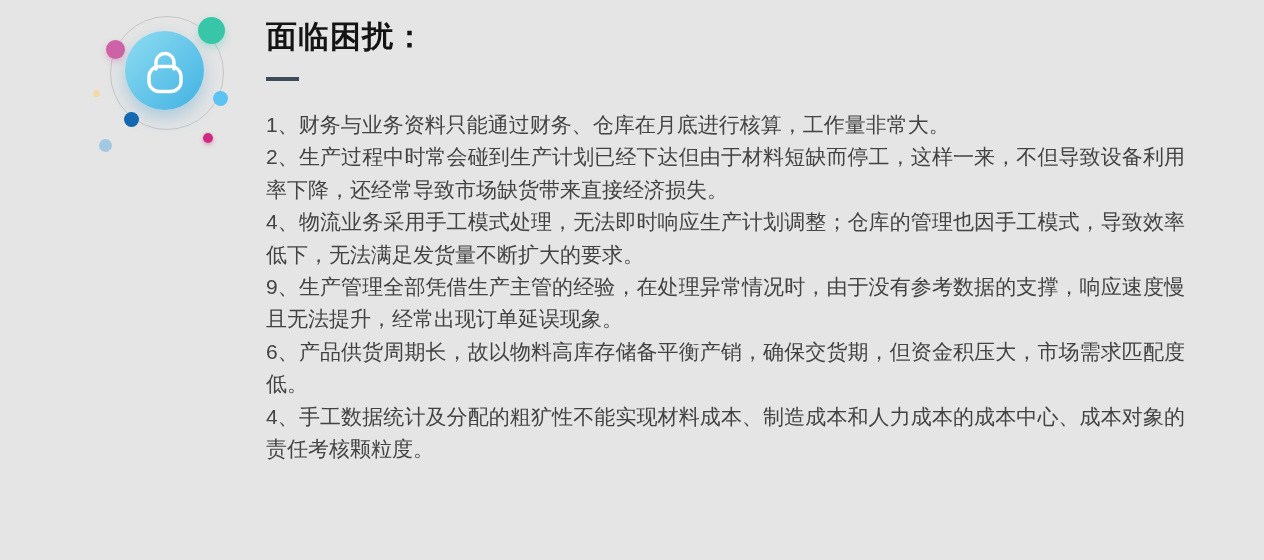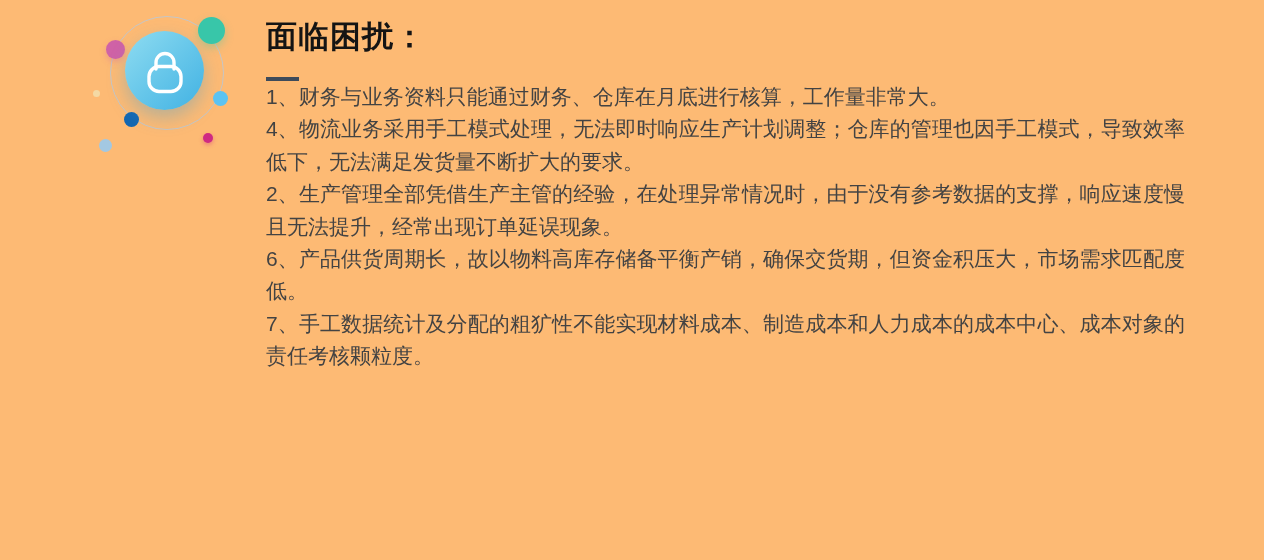--- a/index.html
+++ b/index.html
@@ -3,21 +3,21 @@
 <meta charset="utf-8">
 <style>
   * { margin: 0; padding: 0; box-sizing: border-box; }
   html, body { background: #ffffff; }
   body { font-family: "Liberation Sans", sans-serif; }
 
   .slide {
     position: relative;
     width: 1264px;
     height: 560px;
-    background: #fdba74;
+    background: #e5e5e5;
     overflow: hidden;
   }
 
   
   .badge {
     position: absolute;
     left: 75px; top: 0;
     width: 190px; height: 170px;
   }
   .orbit-ring {
@@ -63,20 +63,21 @@
     color: #141414;
     letter-spacing: 1px;
   }
   .title-underline {
     width: 33px;
     height: 4px;
     background: #3e4b5a;
     margin-top: 19px;
   }
   .issue-list {
+    margin-top: 28px;
   }
   .issue-item {
     font-size: 21px;
     line-height: 32.4px;
     font-weight: 300;
     color: #434343;
     text-align: justify;
     text-justify: inter-ideograph;
   }
 </style>
@@ -100,20 +101,21 @@
     <span class="dot dot-teal"></span>
     <span class="dot dot-light-blue"></span>
     <span class="dot dot-magenta"></span>
   </div>
 
   <div class="content">
     <h1 class="section-title">面临困扰：</h1>
     <div class="title-underline"></div>
     <div class="issue-list">
       <p class="issue-item">1、财务与业务资料只能通过财务、仓库在月底进行核算，工作量非常大。</p>
+      <p class="issue-item">2、生产过程中时常会碰到生产计划已经下达但由于材料短缺而停工，这样一来，不但导致设备利用率下降，还经常导致市场缺货带来直接经济损失。</p>
       <p class="issue-item">4、物流业务采用手工模式处理，无法即时响应生产计划调整；仓库的管理也因手工模式，导致效率低下，无法满足发货量不断扩大的要求。</p>
-      <p class="issue-item">2、生产管理全部凭借生产主管的经验，在处理异常情况时，由于没有参考数据的支撑，响应速度慢且无法提升，经常出现订单延误现象。</p>
+      <p class="issue-item">9、生产管理全部凭借生产主管的经验，在处理异常情况时，由于没有参考数据的支撑，响应速度慢且无法提升，经常出现订单延误现象。</p>
       <p class="issue-item">6、产品供货周期长，故以物料高库存储备平衡产销，确保交货期，但资金积压大，市场需求匹配度低。</p>
-      <p class="issue-item">7、手工数据统计及分配的粗犷性不能实现材料成本、制造成本和人力成本的成本中心、成本对象的责任考核颗粒度。</p>
+      <p class="issue-item">4、手工数据统计及分配的粗犷性不能实现材料成本、制造成本和人力成本的成本中心、成本对象的责任考核颗粒度。</p>
     </div>
   </div>
 
 </div>
 
 </body></html>

